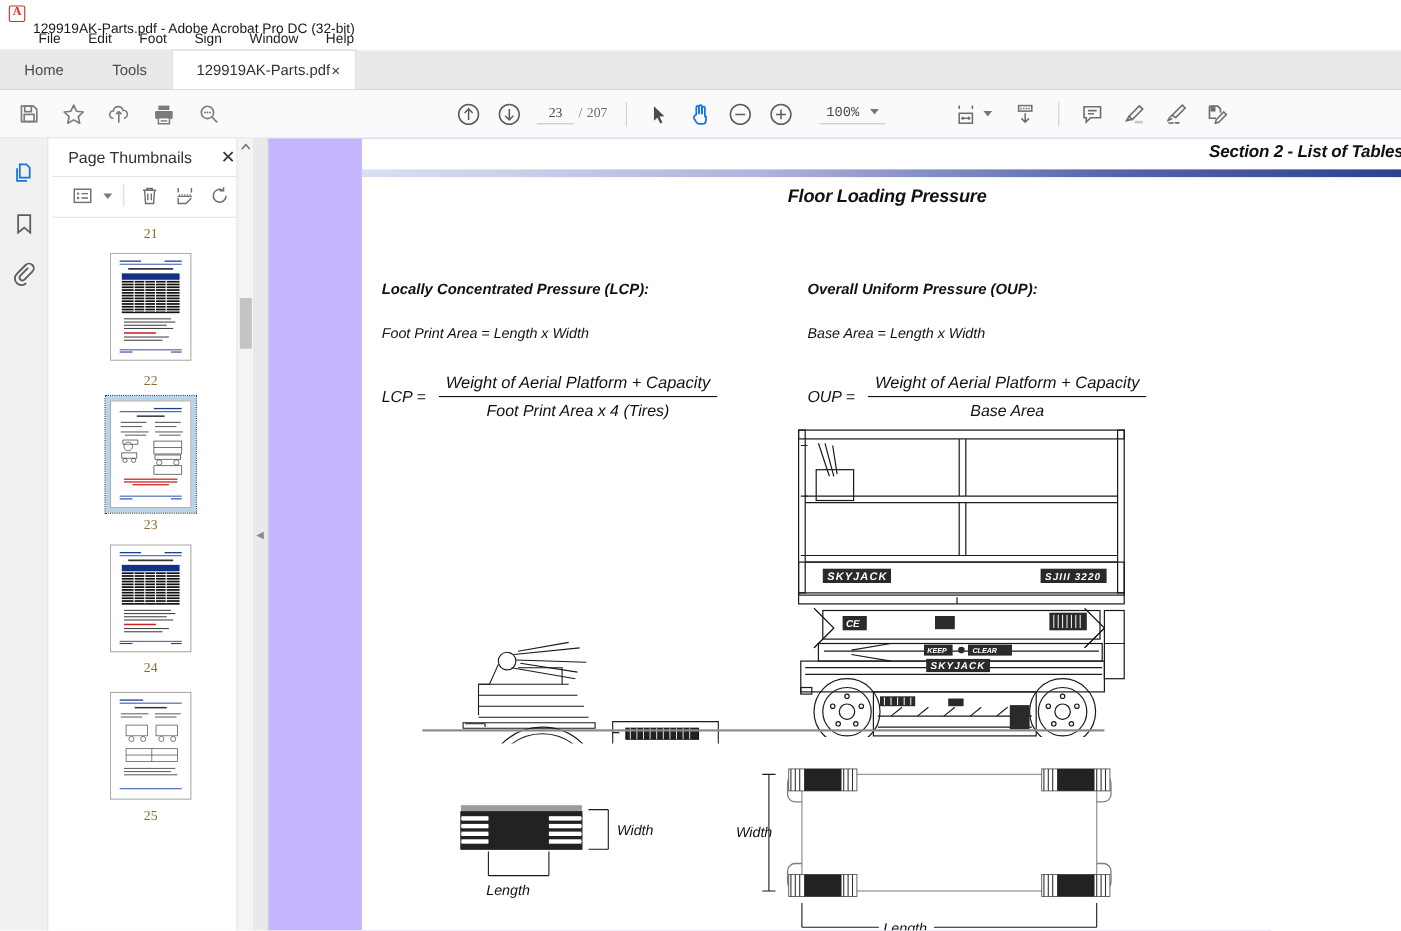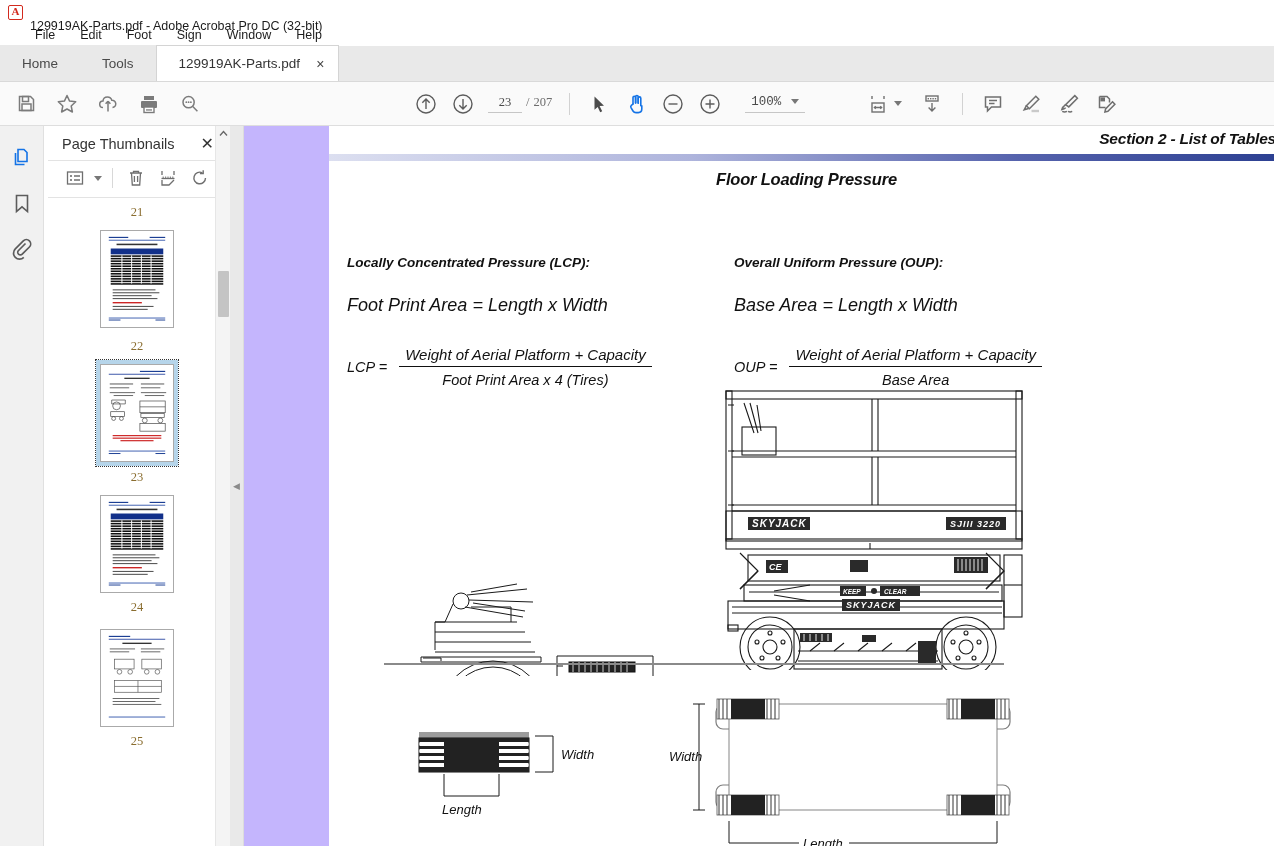--- a/index.html
+++ b/index.html
@@ -25,21 +25,21 @@
   
   .menubar { height: 22px; background: #fff; display: flex; align-items: center;
              padding-left: 32px; gap: 19px; }
   .menubar .mi { font-size: 12.5px; color: #1c1c1c; cursor: default; padding: 1px 3px; }
 
   
   .tabstrip { height: 36px; background: #e9e9e9; display: flex; align-items: flex-end;
               border-bottom: 1px solid #d9d9d9; }
   .tab { height: 36px; display: flex; align-items: center; padding: 0 22px;
          font-size: 13.5px; color: #4a4a4a; background: #e9e9e9; cursor: default; }
-  .tab.active { background: #fff; color: #333; padding: 0 14px 0 22px; gap: 16px;
+  .tab.active { background: #fff; color: #333; padding: 0 14px 0 22px; gap: 1px;
                 border-left: 1px solid #d4d4d4; border-right: 1px solid #d4d4d4;
                 border-top: 1px solid #d4d4d4; }
   .tab-close { font-size: 14px; color: #444; cursor: pointer; line-height: 1; }
 
   
   .toolbar { height: 44px; background: #fafafa; border-bottom: 1px solid #dedede;
              display: flex; align-items: center; position: relative; }
   .tb-left { display: flex; align-items: center; gap: 9px; padding-left: 10px; }
   .tb-center { position: absolute; left: 410px; display: flex; align-items: center; gap: 5px; }
   .tb-right { position: absolute; left: 862px; display: flex; align-items: center; gap: 6px; }
@@ -109,21 +109,21 @@
   .sec-title { text-align: right; font-size: 15.5px; font-weight: bold; color: #111;
                padding-right: 8px; font-family: "Liberation Sans", sans-serif;
                letter-spacing: -0.2px; }
   .sec-rule { height: 7px; margin-top: 6px;
               background: linear-gradient(to right, #dcdff0 0%, #aeb4dc 38%, #5663ad 72%, #2b3f91 100%); }
   .doc-title { position: absolute; top: 44px; left: 0; right: 0; text-align: center;
                font-size: 16.5px; font-weight: bold; color: #111; letter-spacing: -0.2px; }
 
   .formula { position: absolute; margin-top: 41px; }
   .f-head { font-size: 13.5px; font-weight: bold; color: #111; }
-  .f-line { font-size: 18px; color: #111; margin-top: 25px; }
+  .f-line { font-size: 13px; color: #111; margin-top: 25px; }
   .f-eq { display: flex; align-items: center; margin-top: 30px; }
   .f-lhs { font-size: 14.5px; color: #111; white-space: nowrap; }
   .f-frac { margin-left: 12px; text-align: center; }
   .f-num { font-size: 15px; color: #111; padding: 0 6px 3px 6px; white-space: nowrap; }
   .f-bar { height: 1.4px; background: #111; }
   .f-den { font-size: 14.5px; color: #111; padding-top: 5px; white-space: nowrap; }
 
   .fig { position: absolute; }
   .ground { position: absolute; height: 1.3px; background: #444; }
 </style>

